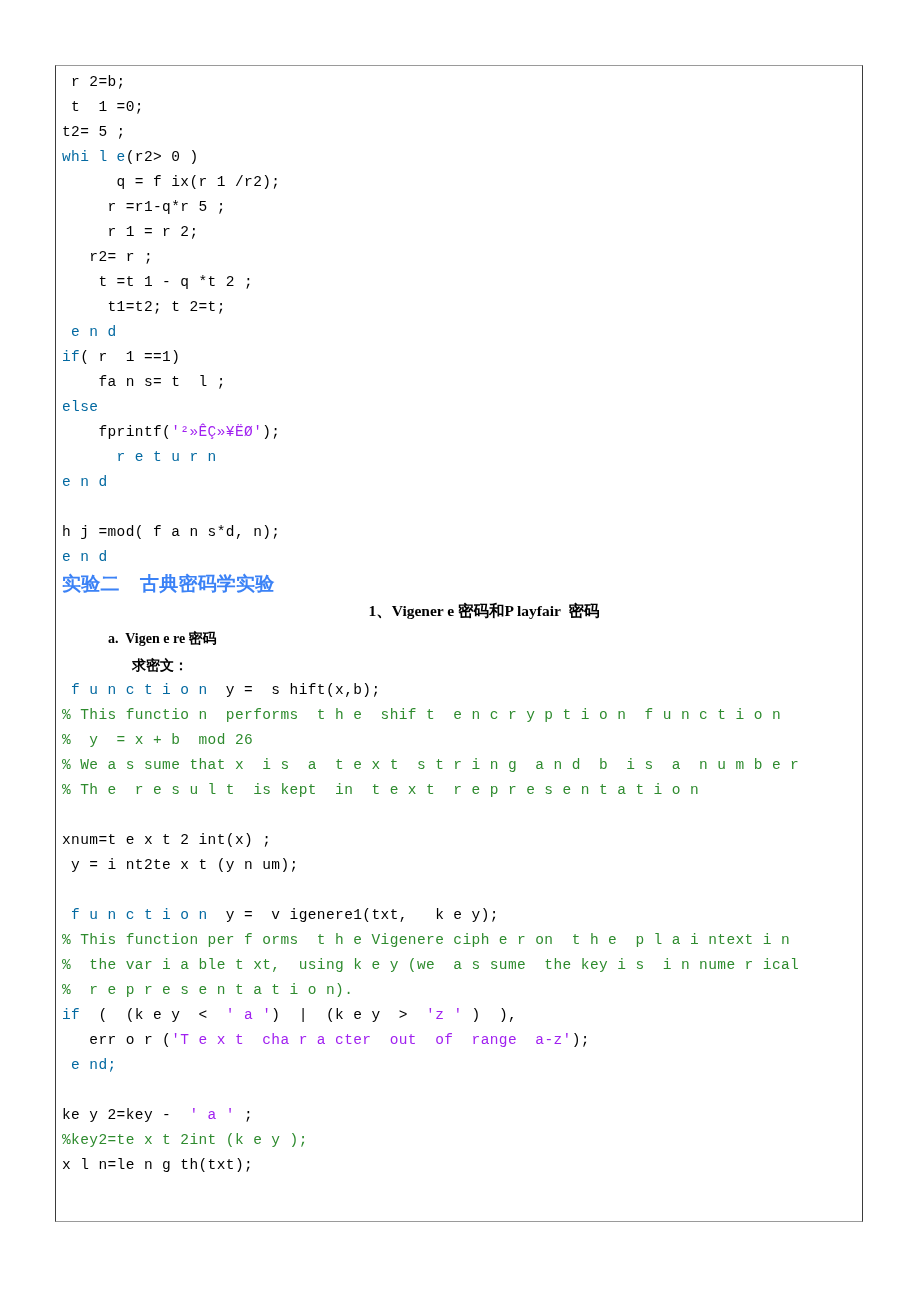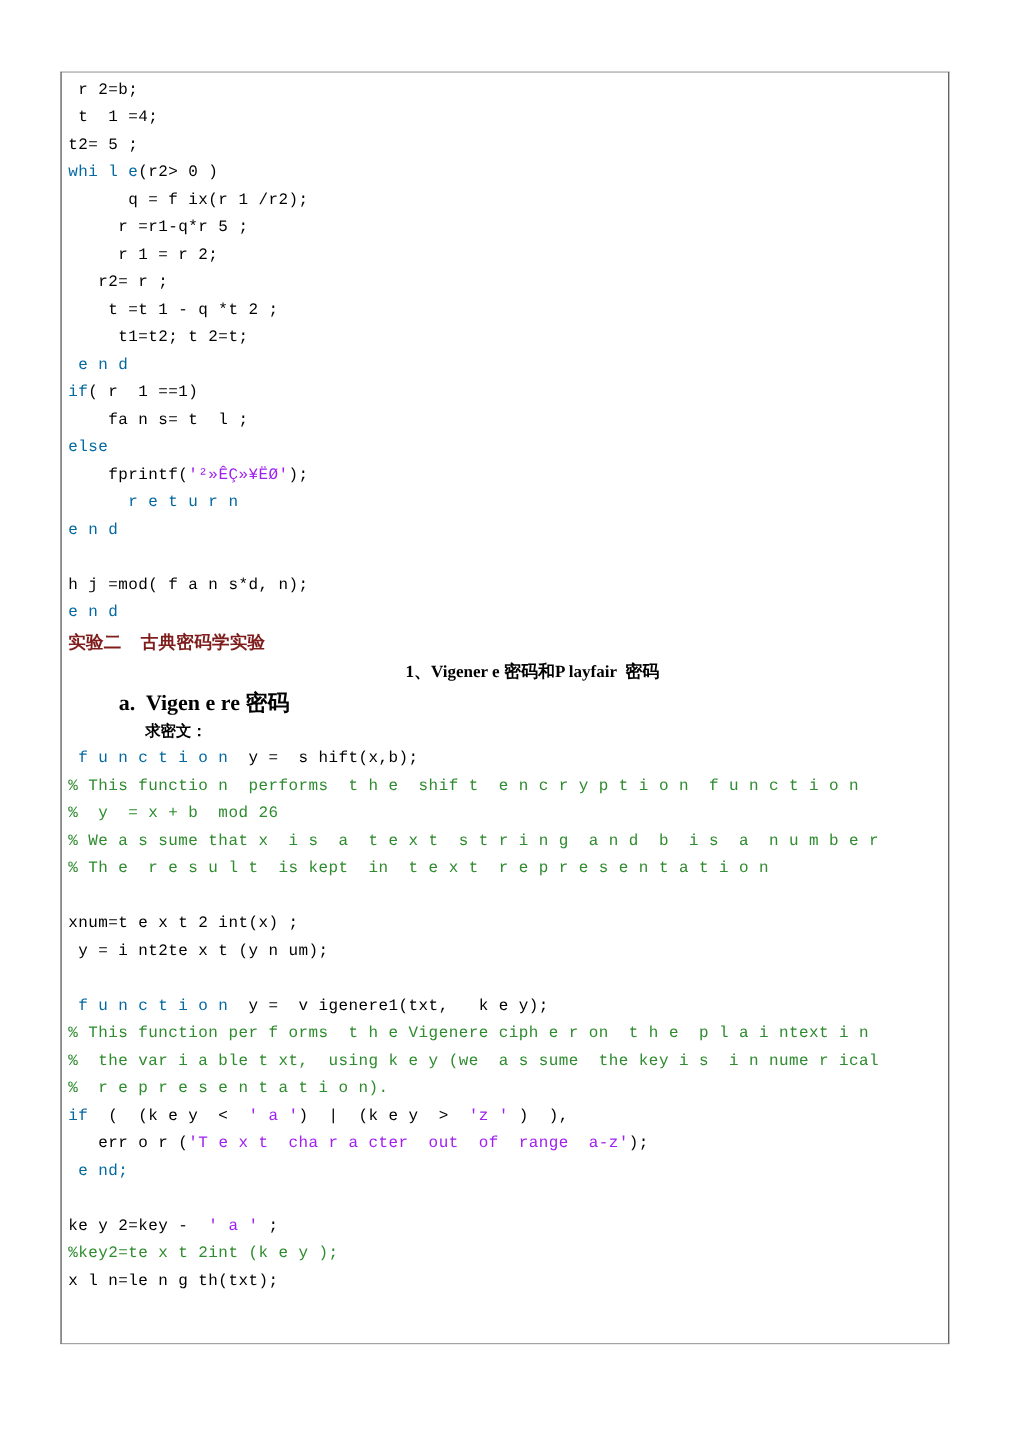--- a/index.html
+++ b/index.html
@@ -53,40 +53,40 @@
   .code.blank { height: 25px; }
 
   .kw   { color: #0369a1; }
   .cmt  { color: #2e8b2e; }
   .str  { color: #a020f0; }
   .plain{ color: #000000; }
 
   
   .h-cn {
     font-family: "DejaVu Sans", "Liberation Sans", sans-serif;
-    font-size: 16px;
+    font-size: 19px;
     font-weight: bold;
     line-height: 27px;
-    color: #7f1d1d;
+    color: #3b82f6;
     white-space: pre;
     letter-spacing: 0.2px;
   }
   .h-num {
     font-family: "Liberation Serif", "DejaVu Serif", serif;
     font-size: 15.5px;
     font-weight: bold;
     line-height: 28px;
     color: #000000;
     white-space: pre;
     padding-left: 44px;
     text-align: center;
   }
   .h-alpha {
     font-family: "Liberation Serif", "DejaVu Serif", serif;
-    font-size: 20px;
+    font-size: 14px;
     font-weight: bold;
     line-height: 28px;
     color: #000000;
     white-space: pre;
     padding-left: 46px;
   }
   .h-sub {
     font-family: "DejaVu Sans", "Liberation Sans", sans-serif;
     font-size: 14px;
     font-weight: bold;
@@ -96,21 +96,21 @@
     padding-left: 70px;
   }
 </style>
 </head>
 <body>
 
 <div class="page">
   <div class="frame">
     <div class="frame-inner" id="listing">
         <div class="code"><span class="plain"> r 2=b;</span></div>
-        <div class="code"><span class="plain"> t  1 =4;</span></div>
+        <div class="code"><span class="plain"> t  1 =0;</span></div>
         <div class="code"><span class="plain">t2= 5 ;</span></div>
         <div class="code"><span class="kw">whi l e</span><span class="plain">(r2&gt; 0 )</span></div>
         <div class="code"><span class="plain">      q = f ix(r 1 /r2);</span></div>
         <div class="code"><span class="plain">     r =r1-q*r 5 ;</span></div>
         <div class="code"><span class="plain">     r 1 = r 2;</span></div>
         <div class="code"><span class="plain">   r2= r ;</span></div>
         <div class="code"><span class="plain">    t =t 1 - q *t 2 ;</span></div>
         <div class="code"><span class="plain">     t1=t2; t 2=t;</span></div>
         <div class="code"><span class="kw"> e n d</span></div>
         <div class="code"><span class="kw">if</span><span class="plain">( r  1 ==1)</span></div>

